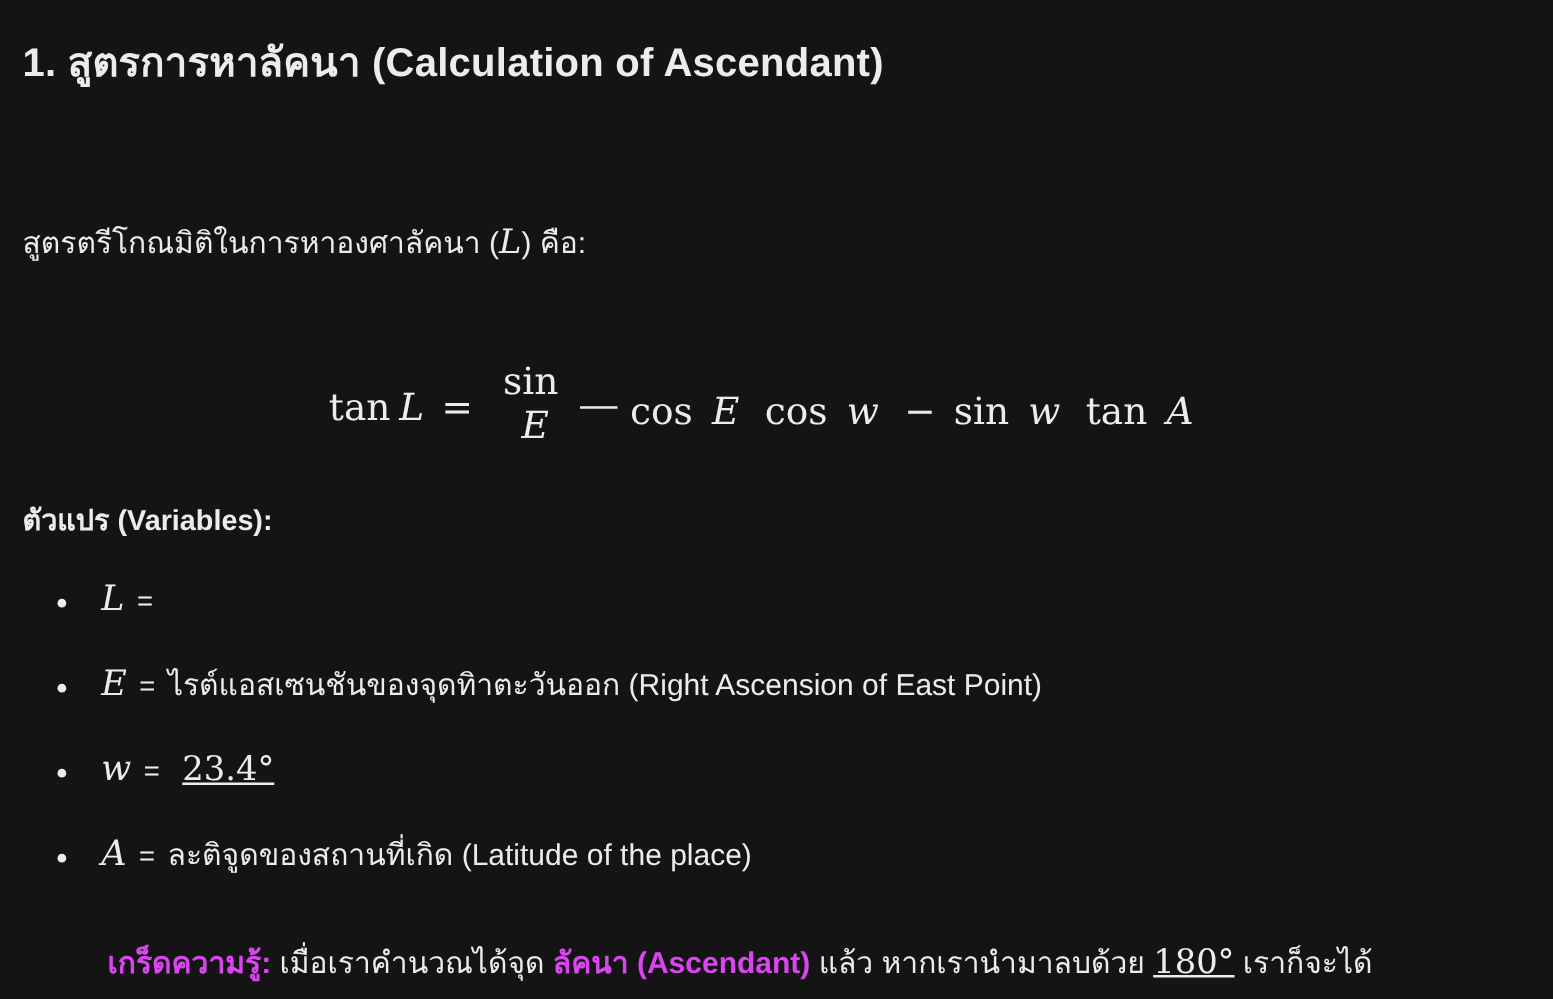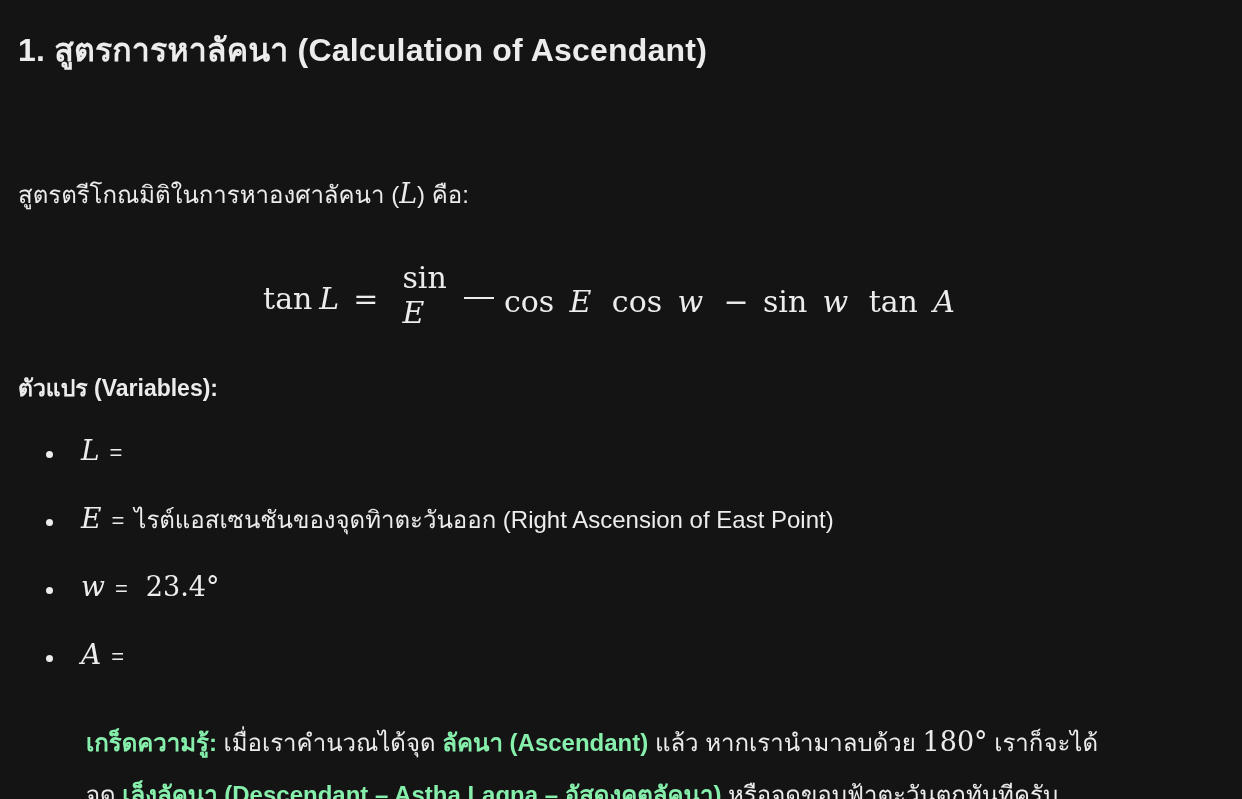--- a/index.html
+++ b/index.html
@@ -23,29 +23,30 @@
     letter-spacing: 0.2px;
   }
   p.intro {
     margin: 44px 0 0 0;
     line-height: 50px;
     font-weight: 400;
   }
   
   .mfn  { font-family: "DejaVu Serif", serif; font-style: normal; }
   .mvar { font-family: "DejaVu Serif", serif; font-style: italic; }
-  .mnum { font-family: "DejaVu Serif", serif; font-style: normal; }
+  .mnum { font-family: "DejaVu Serif", serif; font-style: normal; text-decoration: underline; }
   .inline-math { font-size: 27px; }
   .formula {
-    margin-top: 40px;
+    margin-top: 68px;
     display: flex;
     justify-content: center;
     align-items: center;
     font-size: 30px;
     color: #ececec;
+    text-align: center;
   }
   .formula .lhs { display: flex; align-items: center; }
   .formula .mfn { margin-right: 7px; }
   .formula .rel { margin: 0 14px; font-family: "DejaVu Serif", serif; }
   .frac { display: inline-flex; flex-direction: row; align-items: center; }
   .frac .num { padding: 0 10px 6px 10px; }
   .frac .bar { width: 100%; height: 2px; background: #ececec; border: none; margin: 0; }
   .frac .den { padding: 7px 10px 0 10px; white-space: nowrap; }
   .den .mvar { margin-right: 12px; }
   .num .mvar { margin-right: 0; }
@@ -79,21 +80,21 @@
   li .sym { font-size: 28px; }
   li .veq { margin: 0 10px; font-size: 22px; }
   li .suffix { margin-left: 8px; font-size: 27px; }
   li .suffix:empty { display: none; }
   
   .note {
     margin: 44px 0 0 68px;
     line-height: 52px;
     max-width: 1130px;
   }
-  .b { font-weight: 700; color: #86efac; }
+  .b { font-weight: 700; color: #d946ef; }
 </style>
 </head>
 <body>
 
 <div class="content">
 
   <h1 class="doc-title">1. สูตรการหาลัคนา (Calculation of Ascendant)</h1>
 
   <p class="intro">
     <br>
@@ -145,20 +146,21 @@
     <li>
       <span class="bullet-dot"></span>
       <span class="mvar sym">w</span>
       <span class="veq">=</span>
       <span class="mnum suffix">23.4°</span>
     </li>
     <li>
       <span class="bullet-dot"></span>
       <span class="mvar sym">A</span>
       <span class="veq">=</span>
+      <span>ละติจูดของสถานที่เกิด (Latitude of the place)</span>
 
     </li>
   </ul>
 
   <p class="note">
     <span class="b">เกร็ดความรู้:</span><span> เมื่อเราคำนวณได้จุด </span><span class="b">ลัคนา (Ascendant)</span><span> แล้ว หากเรานำมาลบด้วย </span><span class="mnum inline-math">180°</span><span> เราก็จะได้</span><br>
     <span>จุด </span><span class="b">เล็งลัคนา (Descendant – Astha Lagna – อัสดงคตลัคนา)</span><span> หรือจุดขอบฟ้าตะวันตกทันทีครับ</span>
   </p>
 
 </div>

